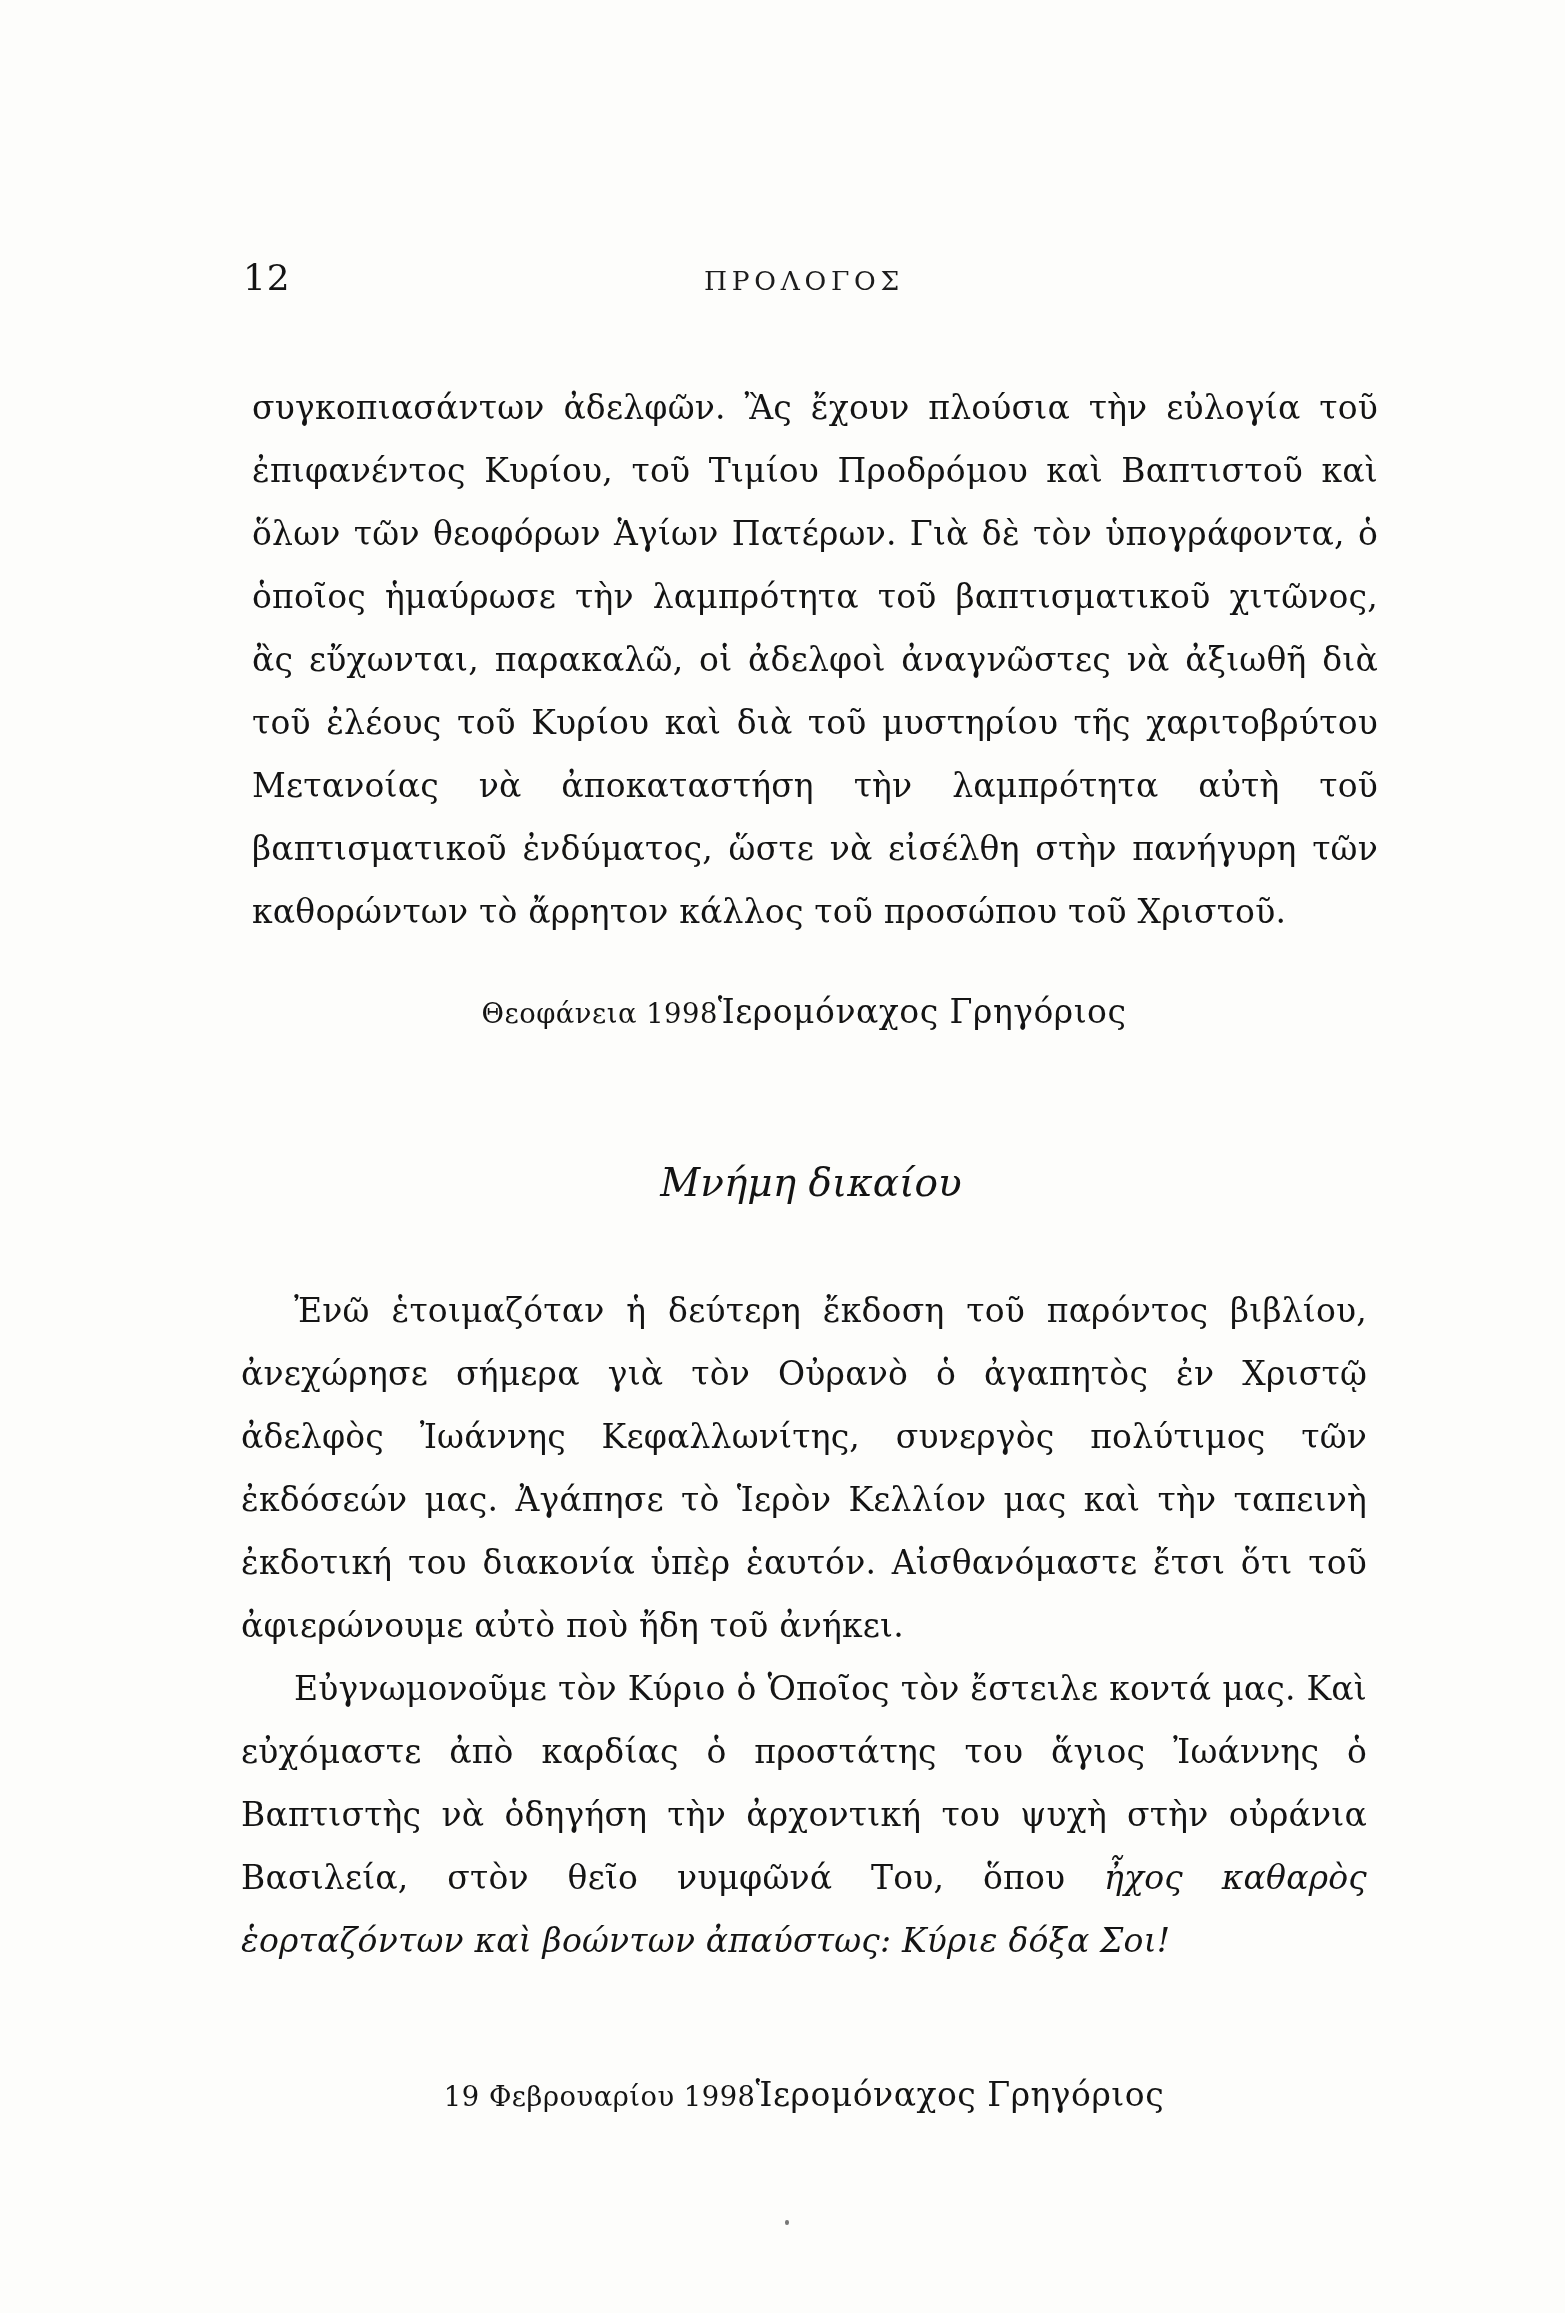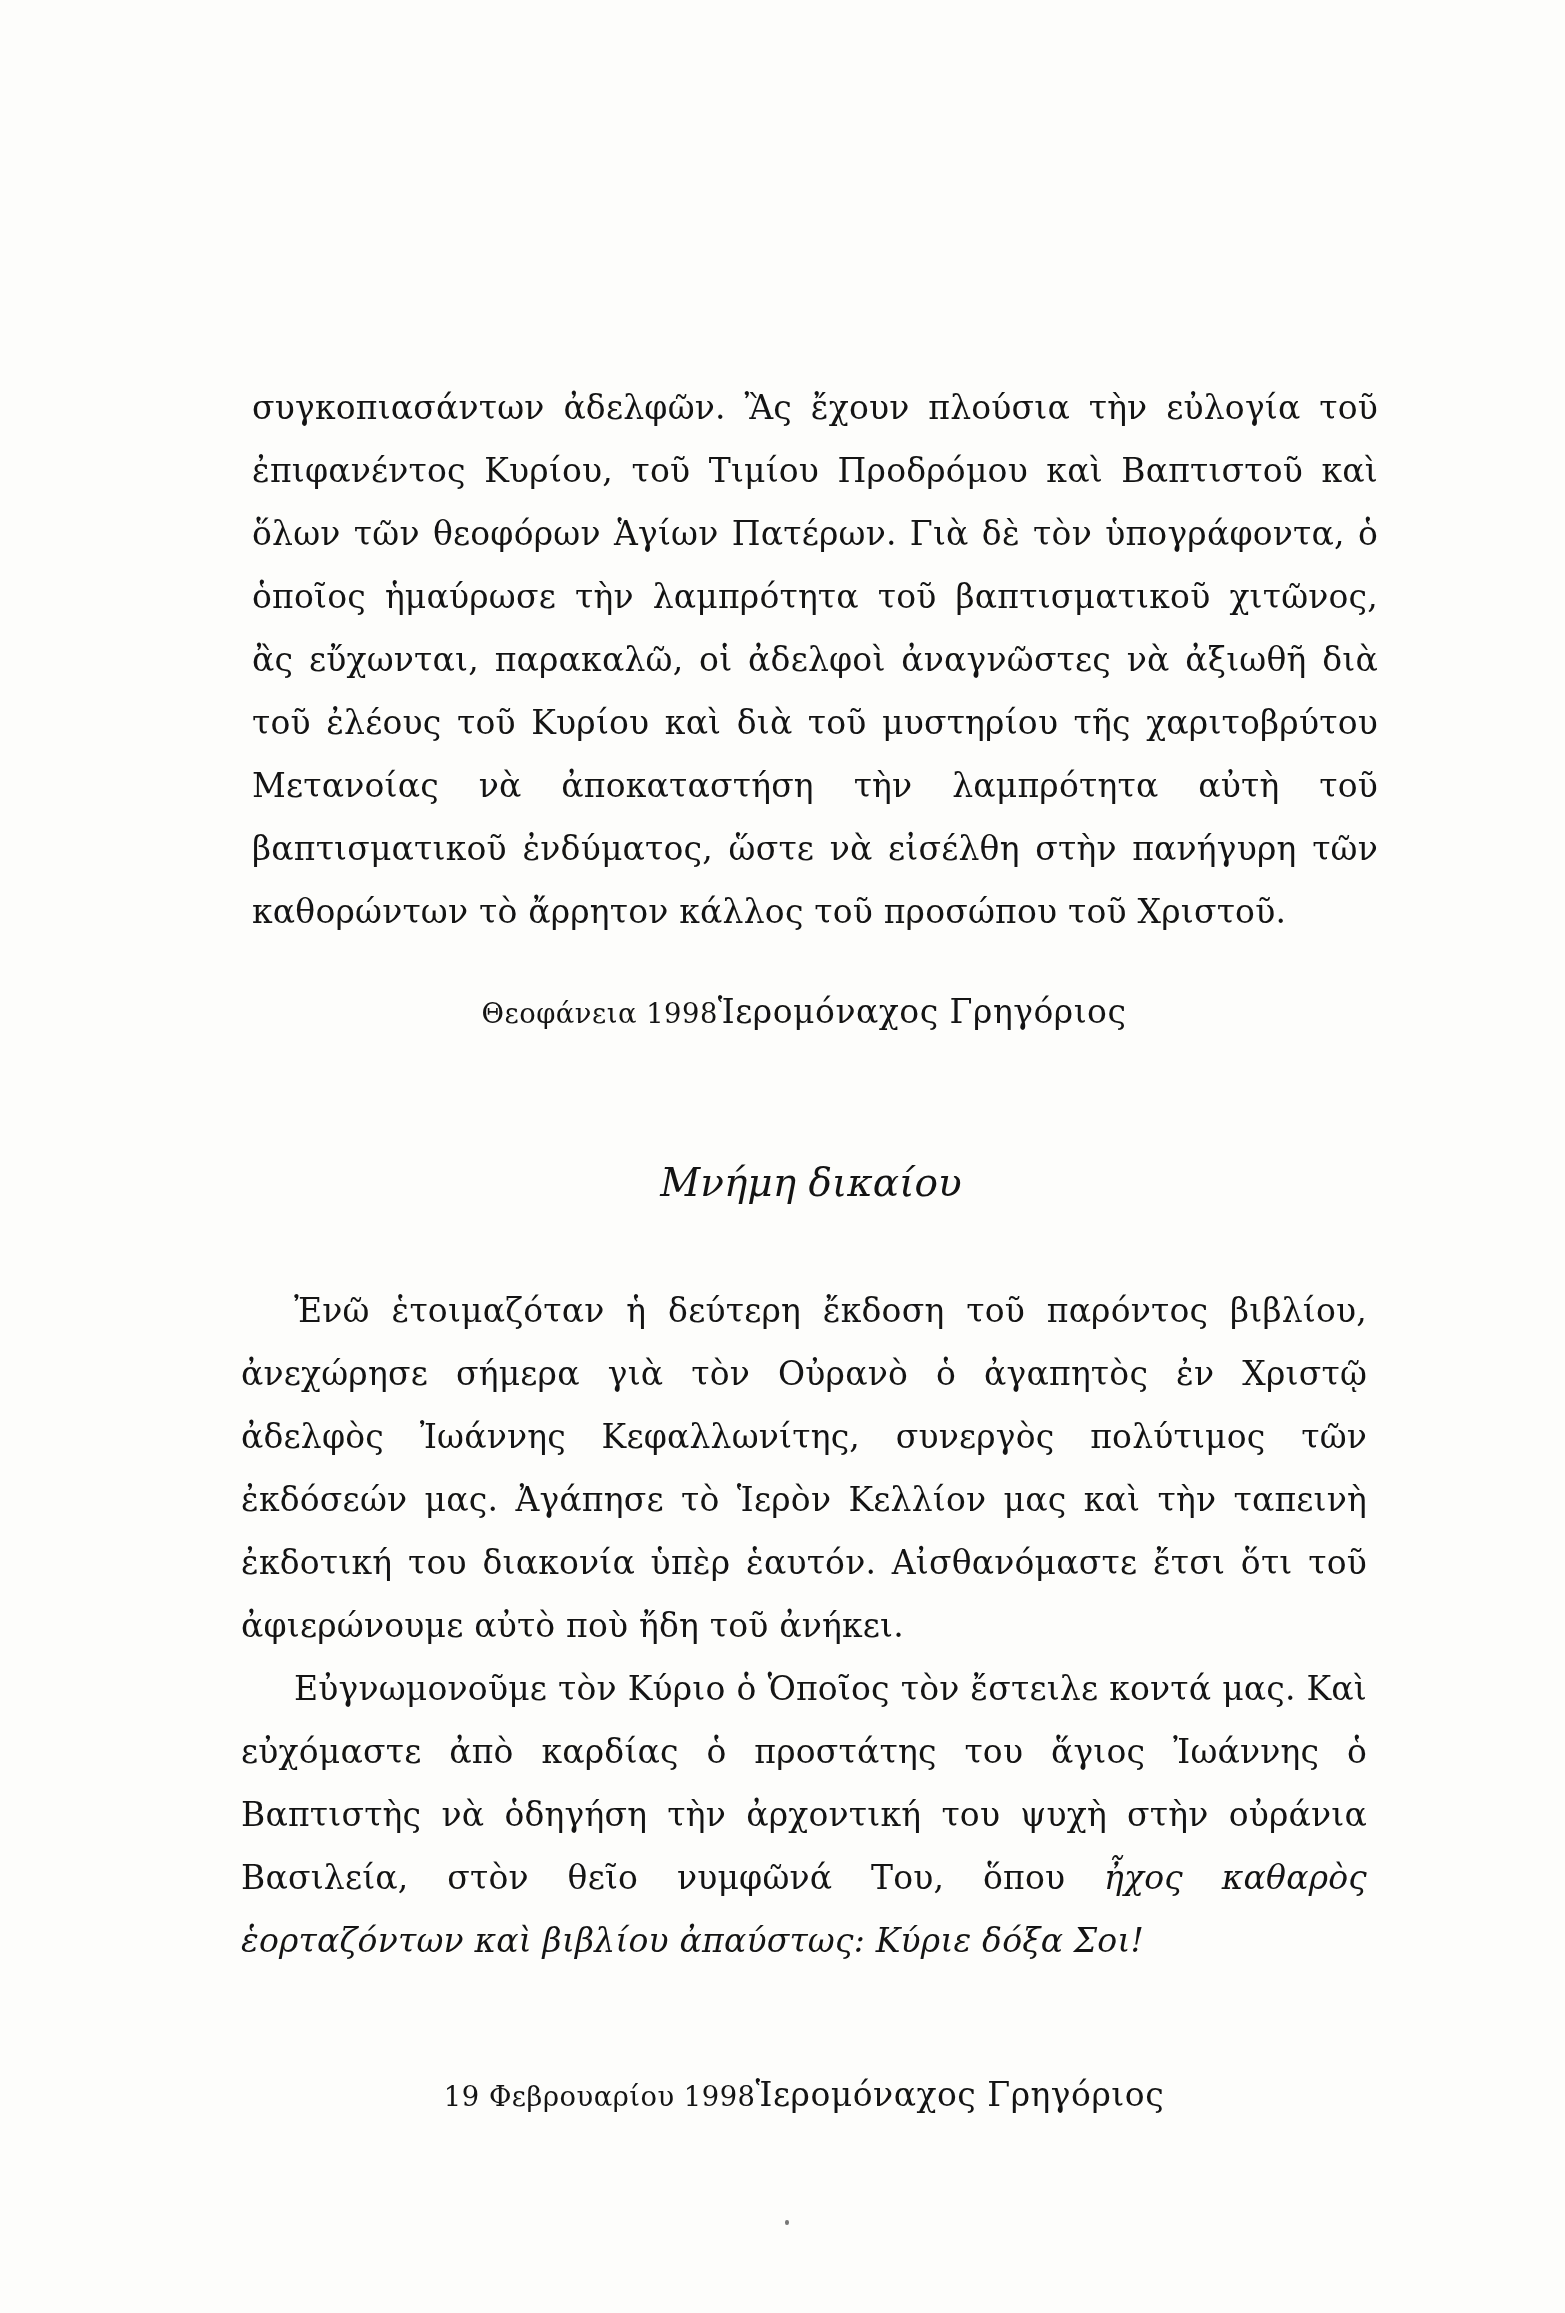--- a/index.html
+++ b/index.html
@@ -88,35 +88,39 @@
     border-radius: 50%;
     background: #555;
     opacity: .8;
   }
 </style>
 </head>
 <body>
 
 <div class="page">
 
+  <div class="running-head">
+    <span class="pagenum">12</span>
+    <span class="head-title">ΠΡΟΛΟΓΟΣ</span>
+  </div>
 
   <div class="textblock" style="top:376px;margin-left:11px;">
     <p class="body">συγκοπιασάντων ἀδελφῶν. Ἂς ἔχουν πλούσια τὴν εὐλογία τοῦ ἐπιφανέντος Κυρίου, τοῦ Τιμίου Προδρόμου καὶ Βαπτιστοῦ καὶ ὅλων τῶν θεοφόρων Ἁγίων Πατέρων. Γιὰ δὲ τὸν ὑπογράφοντα, ὁ ὁποῖος ἡμαύρωσε τὴν λαμπρότητα τοῦ βαπτισματικοῦ χιτῶνος, ἂς εὔχωνται, παρακαλῶ, οἱ ἀδελφοὶ ἀναγνῶστες νὰ ἀξιωθῆ διὰ τοῦ ἐλέους τοῦ Κυρίου καὶ διὰ τοῦ μυστηρίου τῆς χαριτοβρύτου Μετανοίας νὰ ἀποκαταστήση τὴν λαμπρότητα αὐτὴ τοῦ βαπτισματικοῦ ἐνδύματος, ὥστε νὰ εἰσέλθη στὴν πανήγυρη τῶν καθορώντων τὸ ἄρρητον κάλλος τοῦ προσώπου τοῦ Χριστοῦ.</p>
   </div>
 
   <div class="sigrow" style="top:992px;">
     <span class="sig-date">Θεοφάνεια 1998</span>
     <span class="sig-name">Ἱερομόναχος Γρηγόριος</span>
   </div>
 
   <h2 class="section-heading" style="top:1153px;">Μνήμη δικαίου</h2>
 
   <div class="textblock" style="top:1279px;">
     <p class="body indent">Ἐνῶ ἑτοιμαζόταν ἡ δεύτερη ἔκδοση τοῦ παρόντος βιβλίου, ἀνεχώρησε σήμερα γιὰ τὸν Οὐρανὸ ὁ ἀγαπητὸς ἐν Χριστῷ ἀδελφὸς Ἰωάννης Κεφαλλωνίτης, συνεργὸς πολύτιμος τῶν ἐκδόσεών μας. Ἀγάπησε τὸ Ἱερὸν Κελλίον μας καὶ τὴν ταπεινὴ ἐκδοτική του διακονία ὑπὲρ ἑαυτόν. Αἰσθανόμαστε ἔτσι ὅτι τοῦ ἀφιερώνουμε αὐτὸ ποὺ ἤδη τοῦ ἀνήκει.</p>
-    <p class="body indent"><span>Εὐγνωμονοῦμε τὸν Κύριο ὁ Ὁποῖος τὸν ἔστειλε κοντά μας. Καὶ εὐχόμαστε ἀπὸ καρδίας ὁ προστάτης του ἅγιος Ἰωάννης ὁ Βαπτιστὴς νὰ ὁδηγήση τὴν ἀρχοντική του ψυχὴ στὴν οὐράνια Βασιλεία, στὸν θεῖο νυμφῶνά Του, ὅπου </span><span class="ital">ἦχος καθαρὸς ἑορταζόντων καὶ βιβλίου ἀπαύστως: Κύριε δόξα Σοι!</span></p>
+    <p class="body indent"><span>Εὐγνωμονοῦμε τὸν Κύριο ὁ Ὁποῖος τὸν ἔστειλε κοντά μας. Καὶ εὐχόμαστε ἀπὸ καρδίας ὁ προστάτης του ἅγιος Ἰωάννης ὁ Βαπτιστὴς νὰ ὁδηγήση τὴν ἀρχοντική του ψυχὴ στὴν οὐράνια Βασιλεία, στὸν θεῖο νυμφῶνά Του, ὅπου </span><span class="ital">ἦχος καθαρὸς ἑορταζόντων καὶ βοώντων ἀπαύστως: Κύριε δόξα Σοι!</span></p>
   </div>
 
   <div class="sigrow" style="top:2059px;margin-top:16px;">
     <span class="sig-date">19 Φεβρουαρίου 1998</span>
     <span class="sig-name">Ἱερομόναχος Γρηγόριος</span>
   </div>
 
   <div class="speck"></div>
 
 </div>

